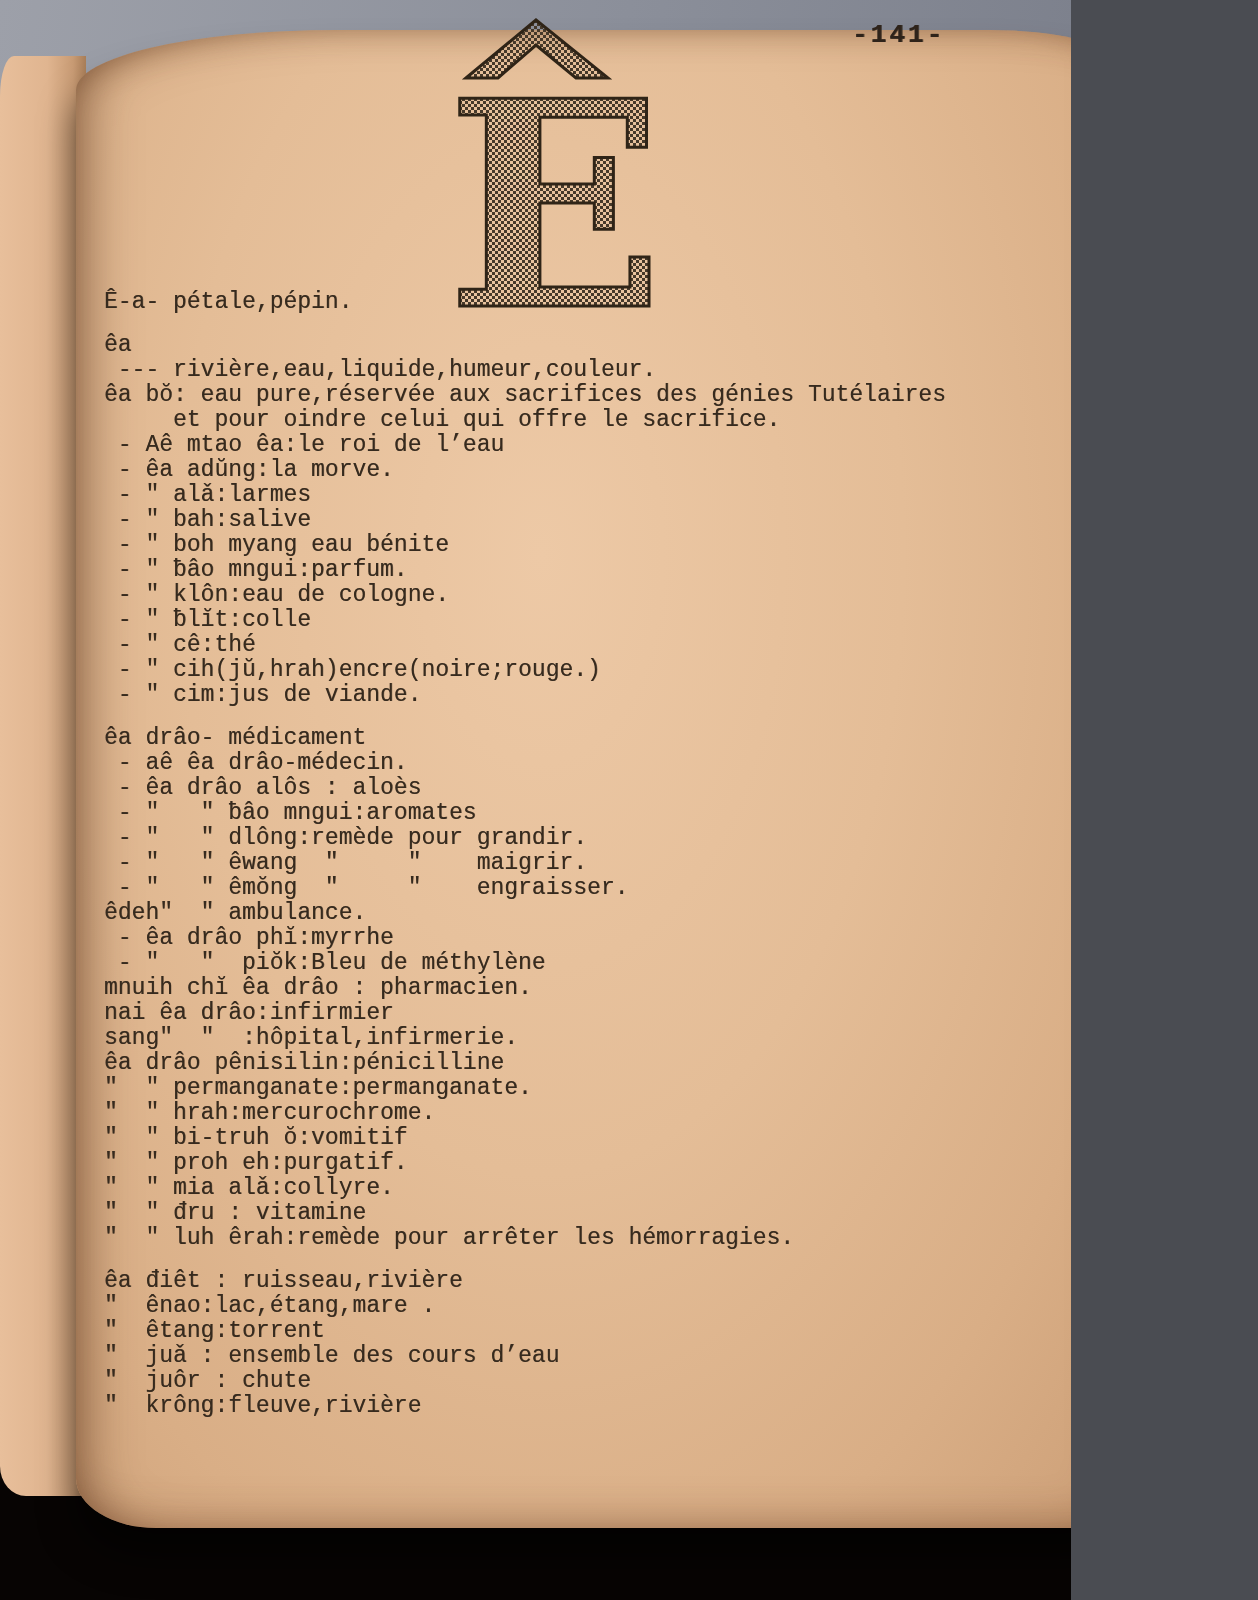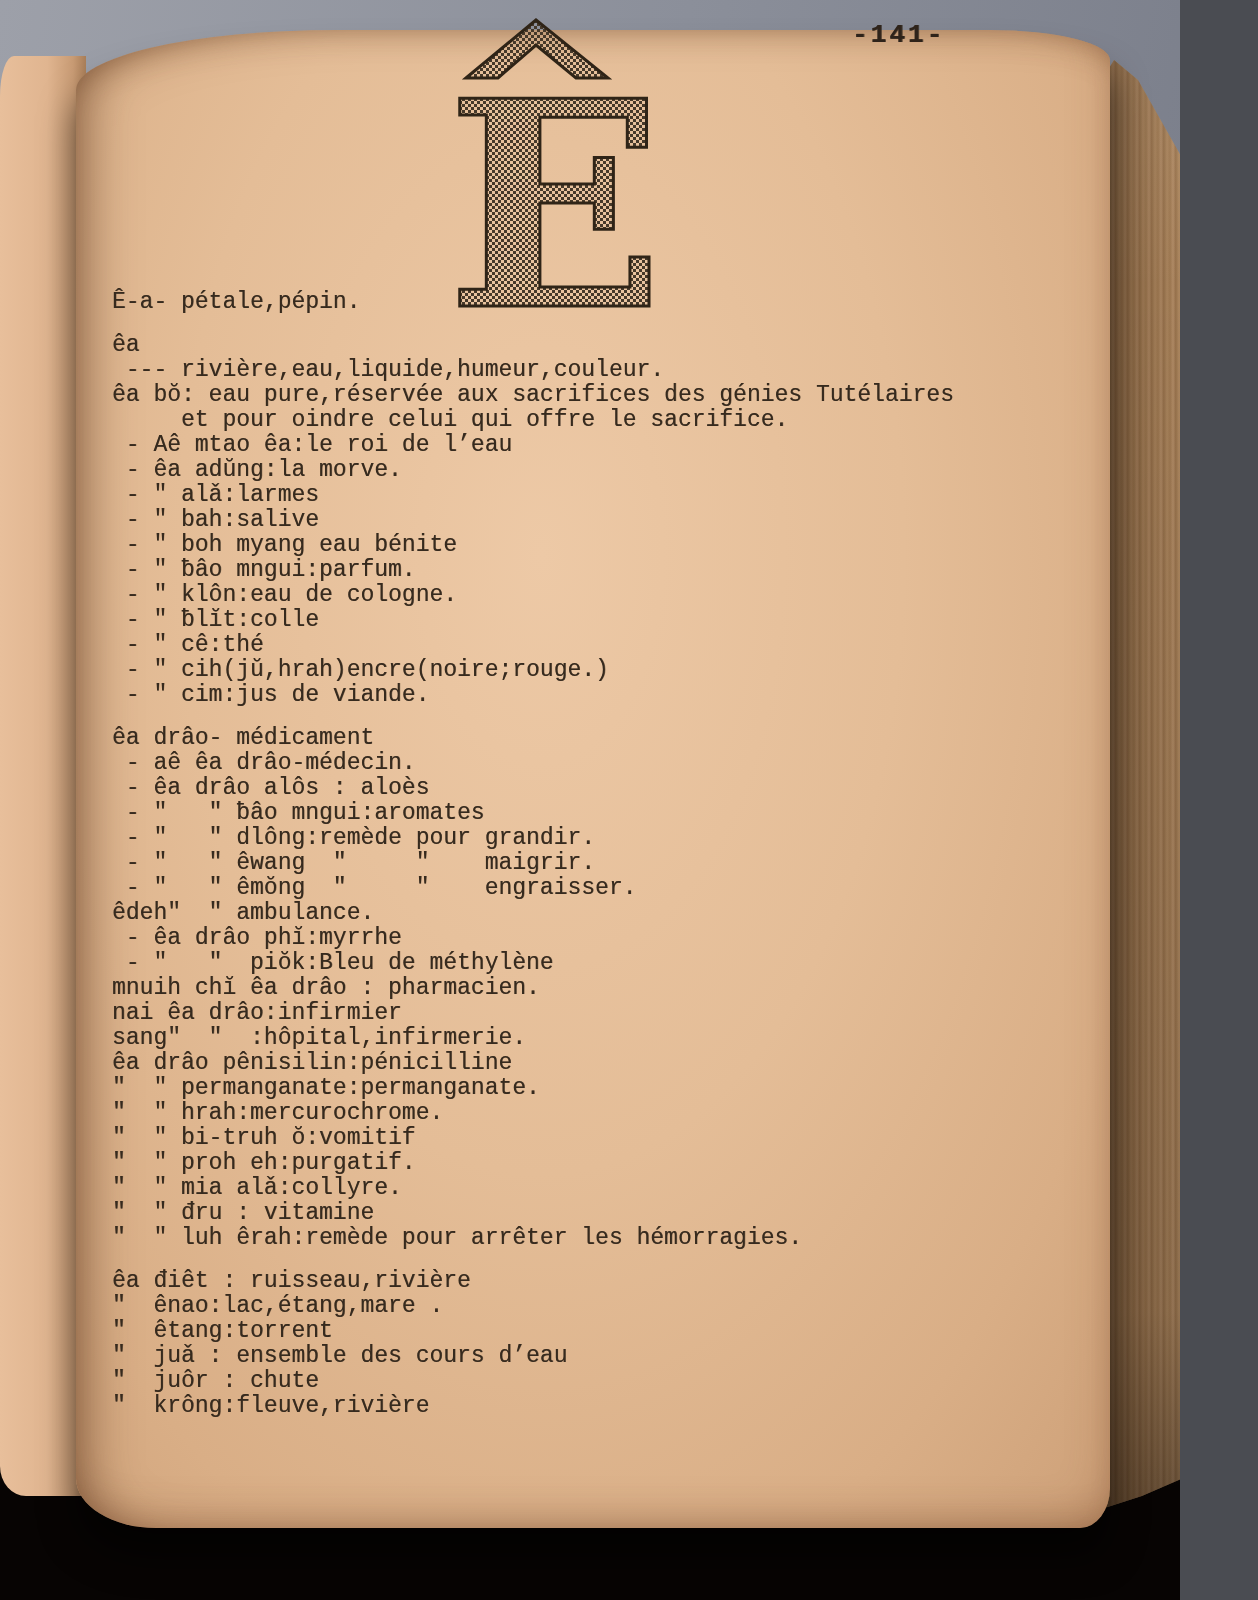--- a/index.html
+++ b/index.html
@@ -1,17 +1,17 @@
 <!DOCTYPE html>
 <html><head>
 <meta charset="utf-8">
 <style>
   html,body{margin:0;padding:0;background:#4a4c52;}
   .scene{
-    position:relative;width:1180px;height:1600px;overflow:hidden;
+    position:relative;width:1071px;height:1600px;overflow:hidden;
     background:#070403;
     font-family:"Liberation Mono","DejaVu Sans Mono",monospace;
   }
   .backdrop{
     position:absolute;left:0;top:0;width:100%;height:430px;z-index:1;
     background:linear-gradient(100deg,#9da0a9 0%,#8b8f9a 55%,#7b7f8b 100%);
   }
   .bottom-shadow{
     position:absolute;left:0;bottom:0;width:100%;height:190px;z-index:2;
     background:linear-gradient(180deg,#1a100a 0%,#070403 40%);
@@ -42,21 +42,21 @@
       inset 0 14px 30px -14px rgba(110,65,35,.35),
       0 30px 35px rgba(0,0,0,.55);
   }
   .page-number{
     position:absolute;left:852px;top:20px;z-index:6;
     font-size:26px;font-weight:bold;letter-spacing:3px;color:#2e231a;
     text-shadow:1px 0 0 rgba(46,35,26,.7);
   }
   .drop-cap{position:absolute;left:450px;top:14px;z-index:6;}
   .typed{
-    position:absolute;left:112px;top:290px;z-index:6;
+    position:absolute;left:104px;top:290px;z-index:6;
     color:#362a1e;font-size:23px;white-space:pre;
     text-shadow:0.4px 0.4px 0.6px rgba(54,42,30,.55);
   }
   .line{height:25px;line-height:25px;}
   .line:empty{height:18px;}
 </style>
 </head>
 <body>
 
 <div class="scene">

